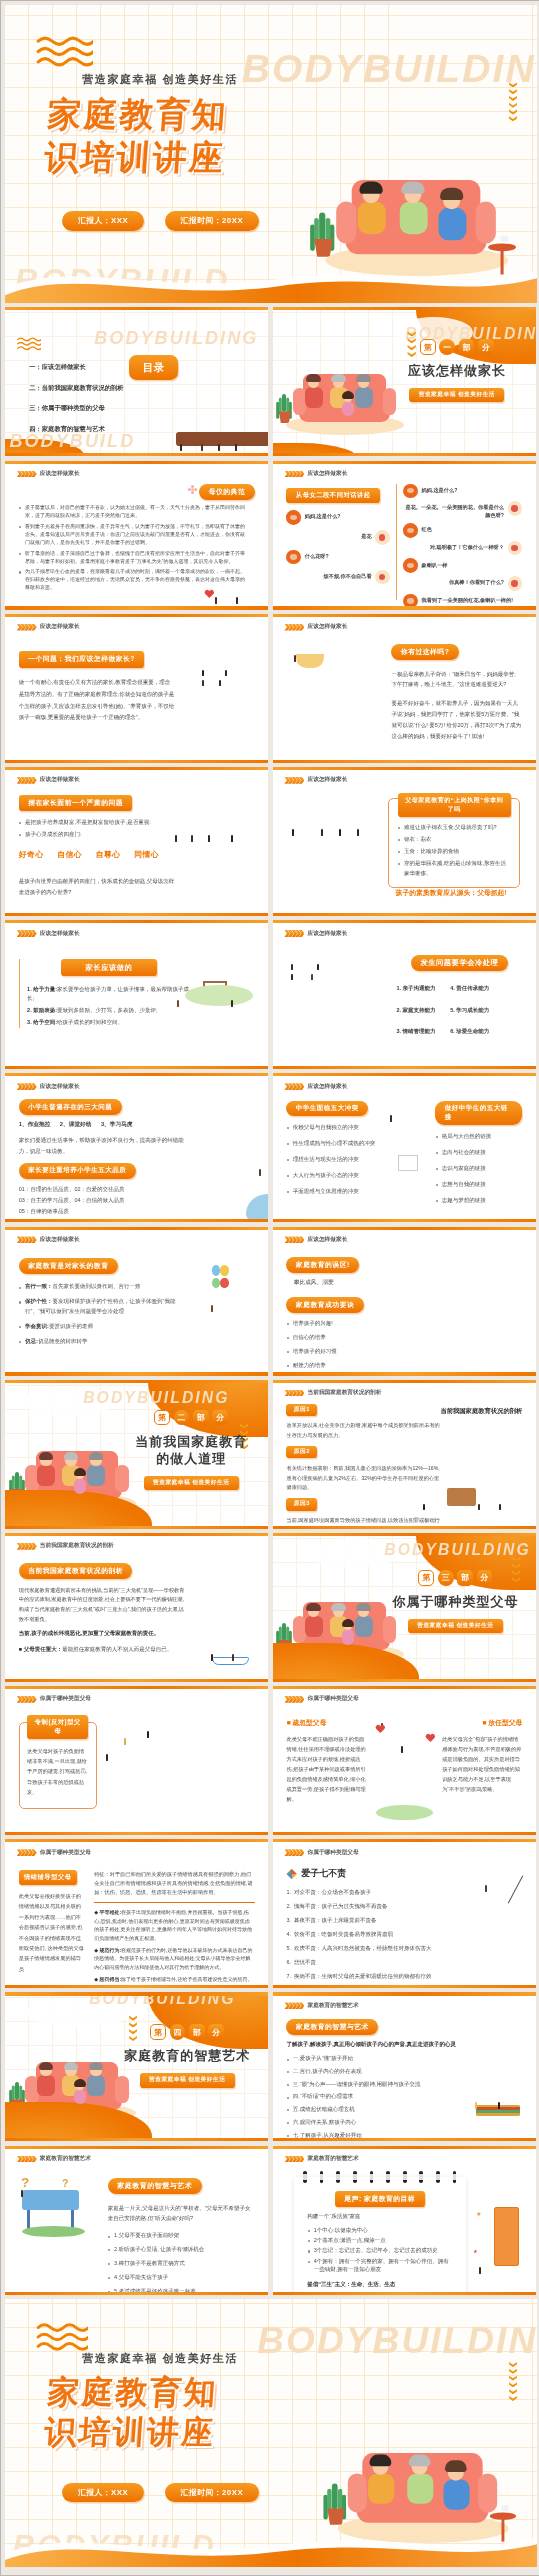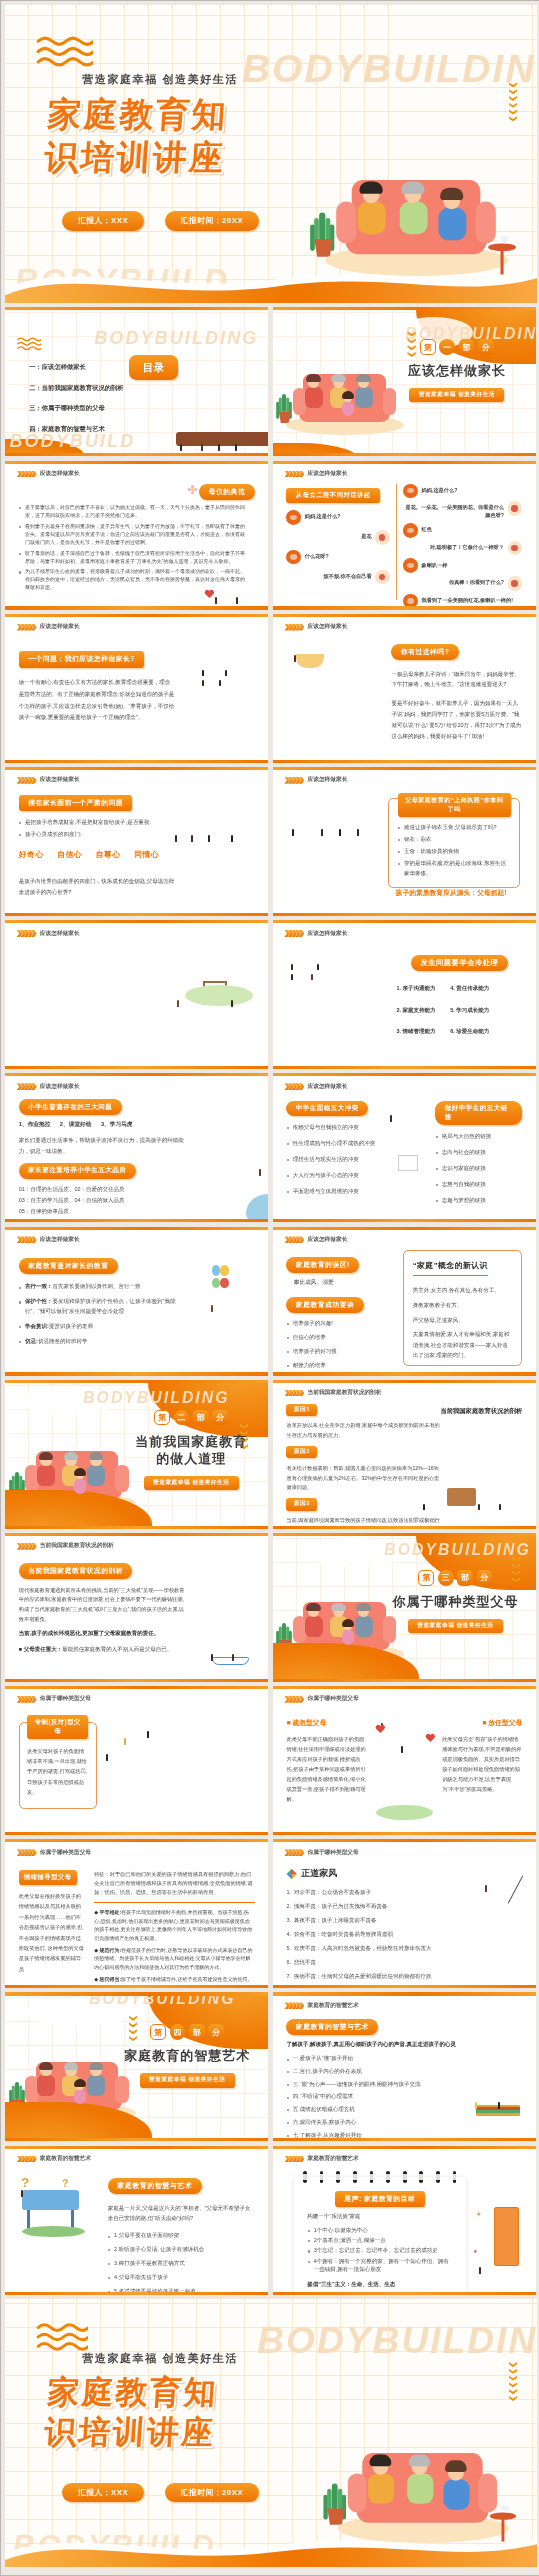--- a/index.html
+++ b/index.html
@@ -466,20 +466,28 @@
           <span class="chev">
             <i></i>
             <i></i>
             <i></i>
             <i></i>
             <i></i>
           </span>
           <span class="hd-t">应该怎样做家长</span>
         </div>
       <div class="bdy">
+        <div style="border-left:1px solid #f0a050;padding-left:7.3px;margin:15.7px 0 0;width:172px">
+          <div style="margin-bottom:8.4px;text-align:center"><span class="rbadge" style="font-size:7.3px;padding:3.7px 25px">家长应该做的</span></div>
+          <ol class="numlist">
+              <li><span class="bold-lead">1. 给予力量:</span><span>家长要学会给孩子力量，让孩子懂事，最后帮助孩子成长;</span></li>
+              <li><span class="bold-lead">2. 鼓励表扬:</span><span>要做到多鼓励、少打骂，多表扬、少批评;</span></li>
+              <li><span class="bold-lead">3. 给予空间:</span><span>给孩子成长的时间和空间。</span></li>
+            </ol>
+        </div>
         <div style="position:absolute;right:2.1px;top:38px">
           <div class="blob" style="right:0;bottom:-4.2px;width:68px;height:21px"></div>
           <span class="fig" style="--hair:#6b4a2e;--shirt:#f0d27a;width:21px"><span class="hh"></span><span class="bb" style="height:23px"></span></span>
           <span style="display:inline-block;width:24px;height:21px;border:2.1px solid #9a6b43;background:#fff;vertical-align:bottom;margin:0 2.1px"></span>
           <span class="fig" style="--hair:#35271f;--shirt:#5b79c9;width:21px"><span class="hh"></span><span class="bb" style="height:23px"></span></span>
         </div>
       </div>
     </section>
 
     <section class="slide">
@@ -634,29 +642,20 @@
           <div style="margin:7.3px 0 6.3px"><span class="pill" style="font-size:6.8px">家庭教育的误区!</span></div>
           <p style="font-size:5.7px;color:#474747;margin:0 0 9.4px 7.3px">攀比成风、溺爱</p>
           <div style="margin:0 0 6.3px"><span class="pill" style="font-size:6.8px">家庭教育成功要诀</span></div>
           <ul class="b">
               <li style="margin-bottom:4.2px">培养孩子的兴趣!</li>
               <li style="margin-bottom:4.2px">自信心的培养</li>
               <li style="margin-bottom:4.2px">培养孩子的好习惯</li>
               <li style="margin-bottom:4.2px">耐挫力的培养</li>
             </ul>
         </div>
-        <div class="boxed" style="flex:0 0 119px;padding:9.4px 8.4px;align-self:stretch">
-          <div class="s-title-dark underline-org" style="display:inline-block">“家庭”概念的新认识</div>
-          <ul class="numlist" style="margin-top:4.2px">
-              <li style="line-height:1.9;margin-bottom:4.2px">男主外,女主内,各在其位,各有分工。</li>
-              <li style="line-height:1.9;margin-bottom:4.2px">身教家教教子有方。</li>
-              <li style="line-height:1.9;margin-bottom:4.2px">严父慈母,正道家风。</li>
-              <li style="line-height:1.9;margin-bottom:4.2px">夫妻真情相爱,家人才有幸福和美,家庭和谐美满,社会才能和谐安康——家人卦道出了治家,理家的窍门。</li>
-            </ul>
-        </div>
       </div>
     </section>
   </div>
 
   <div class="row">
     <section class="slide">
       <div class="gridbg" style="opacity:.5"></div>
       <div class="div-blob-tr"></div>
       <div class="div-cloud" style="top:7.3px;left:15.7px;width:94px;height:29px"></div>
       <div class="wm" style="top:9.4px;left:78px;font-size:15.7px">BODYBUILDING</div>
@@ -902,21 +901,21 @@
             <i></i>
             <i></i>
             <i></i>
             <i></i>
           </span>
           <span class="hd-t">你属于哪种类型父母</span>
         </div>
       <div class="bdy">
         <div style="margin:5.2px 0 7.3px;display:flex;align-items:center;gap:4.2px">
           <span class="leaficon"></span>
-          <span style="font-size:9px;font-weight:900;color:#2f2f2f">正道家风</span>
+          <span style="font-size:9px;font-weight:900;color:#2f2f2f">爱子七不责</span>
         </div>
         <ol class="numlist" style="width:172px">
             <li style="margin-bottom:4.2px;white-space:pre-wrap">1.  对众不责：公众场合不责备孩子</li>
             <li style="margin-bottom:4.2px;white-space:pre-wrap">2.  愧悔不责：孩子已为过失愧悔不再责备</li>
             <li style="margin-bottom:4.2px;white-space:pre-wrap">3.  暮夜不责：孩子上床睡觉前不责备</li>
             <li style="margin-bottom:4.2px;white-space:pre-wrap">4.  饮食不责：吃饭时受责备易导致脾胃虚弱</li>
             <li style="margin-bottom:4.2px;white-space:pre-wrap">5.  欢庆不责：人高兴时忽然被责备，经脉憋住对身体伤害大</li>
             <li style="margin-bottom:4.2px;white-space:pre-wrap">6.  悲忧不责</li>
             <li style="margin-bottom:4.2px;white-space:pre-wrap">7.  疾病不责：生病时父母的关爱和温暖比任何药物都有疗效</li>
           </ol>

